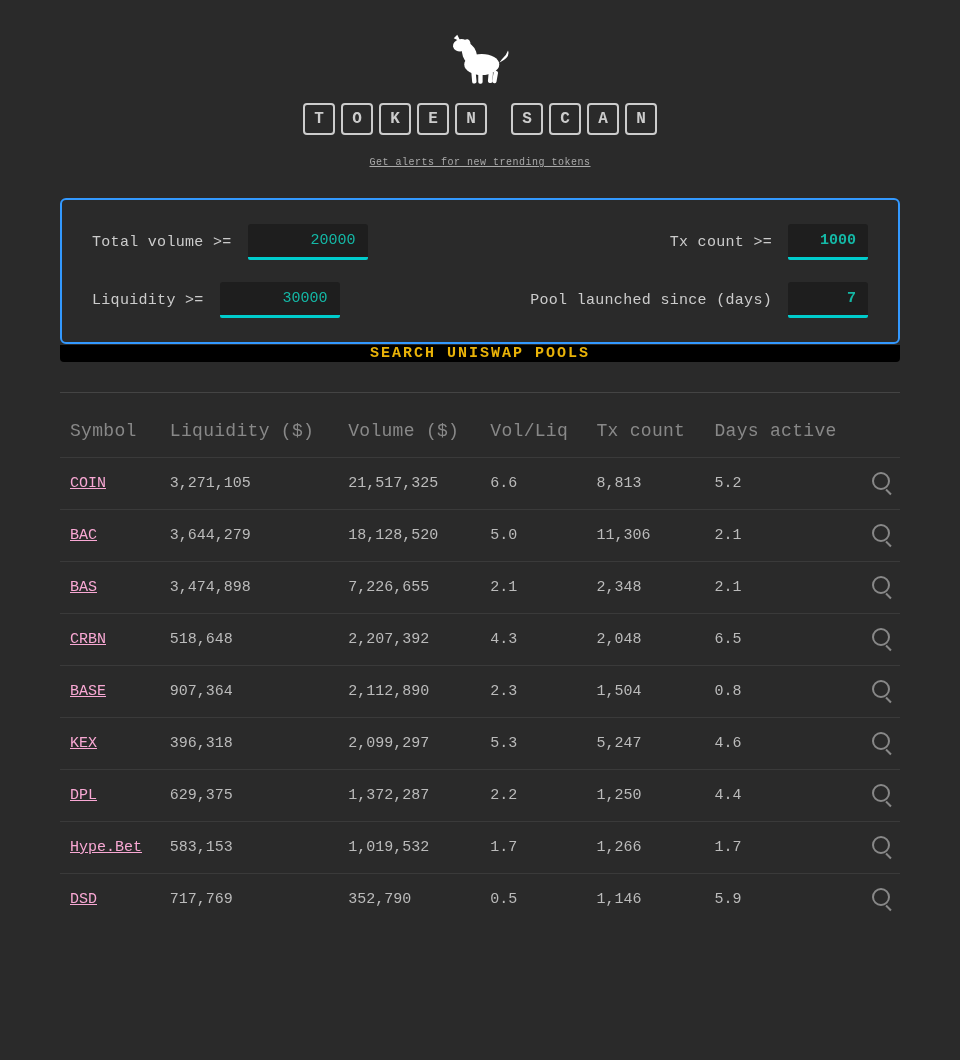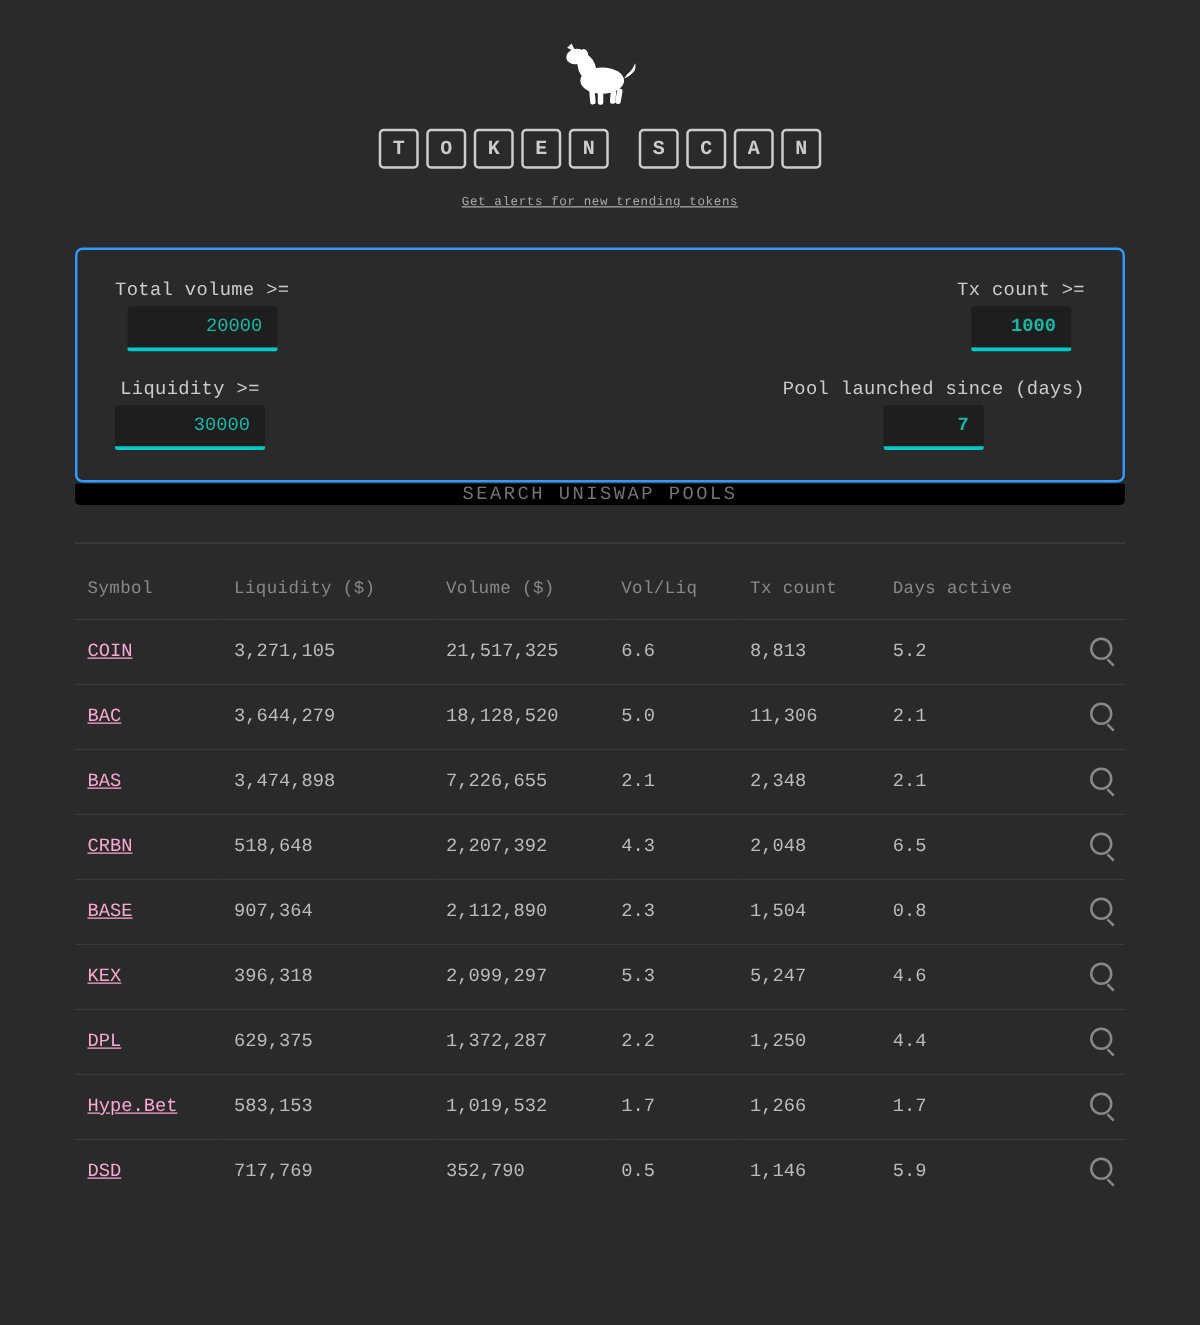--- a/index.html
+++ b/index.html
@@ -80,22 +80,21 @@
       margin-bottom: 22px;
     }
 
     .filter-row:last-child {
       margin-bottom: 0;
     }
 
     .filter-group {
       display: flex;
       align-items: center;
-      gap: 4px;
-      flex-direction: column;
+      gap: 16px;
     }
 
     .filter-label {
       font-size: 15px;
       color: #cccccc;
       white-space: nowrap;
       letter-spacing: 0.3px;
     }
 
     .filter-input-wrapper {
@@ -126,25 +125,25 @@
       height: 3px;
       background: #00cccc;
       border-radius: 0 0 2px 2px;
       width: 100%;
     }
 
     
     .search-btn {
       width: 100%;
       background: #000000;
-      color: #737373;
+      color: #eab308;
       border: none;
       font-family: 'Courier New', Courier, monospace;
       font-size: 15px;
-      font-weight: normal;
+      font-weight: bold;
       letter-spacing: 2px;
       cursor: pointer;
       margin-top: 0;
       border-radius: 0 0 4px 4px;
     }
 
     
     .divider {
       height: 1px;
       background: #444444;
@@ -152,21 +151,21 @@
     }
 
     
     .data-table {
       width: 100%;
       border-collapse: collapse;
     }
 
     .data-table th {
       color: #888888;
-      font-size: 14px;
+      font-size: 18px;
       font-weight: normal;
       text-align: left;
       padding: 8px 10px 16px 10px;
       letter-spacing: 0.3px;
     }
 
     .data-table td {
       padding: 14px 10px;
       font-size: 15px;
       color: #bbbbbb;

